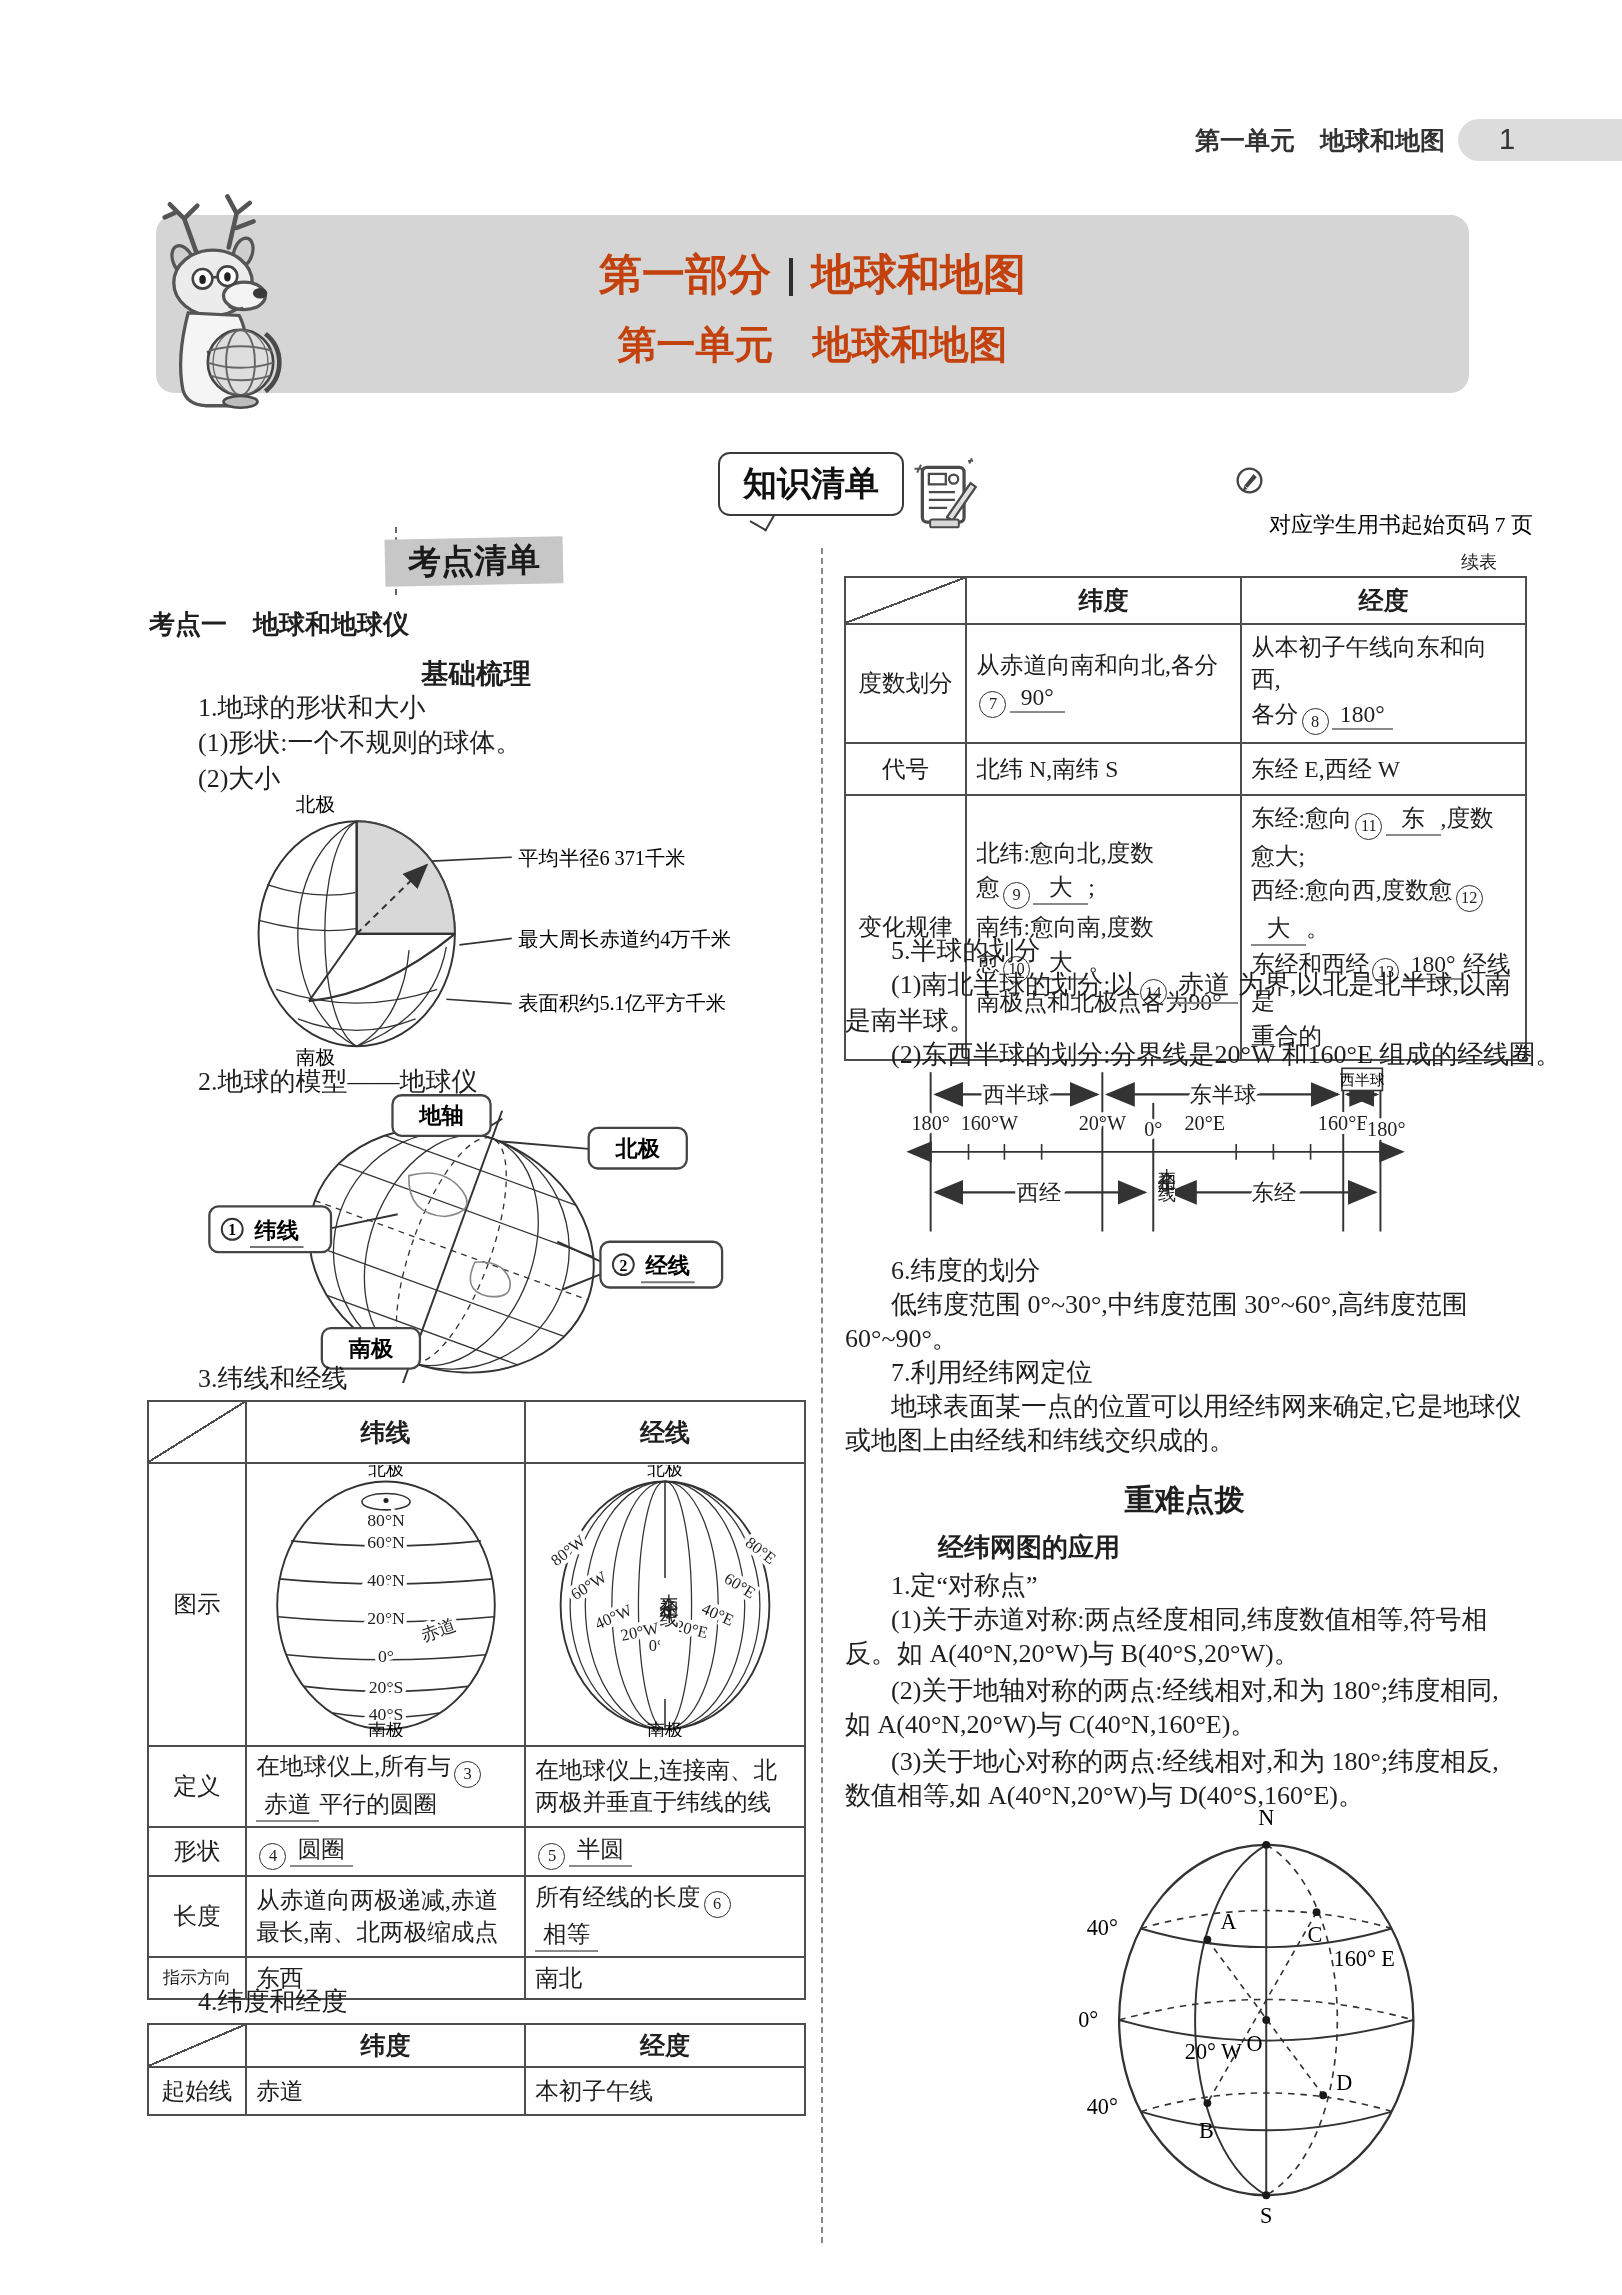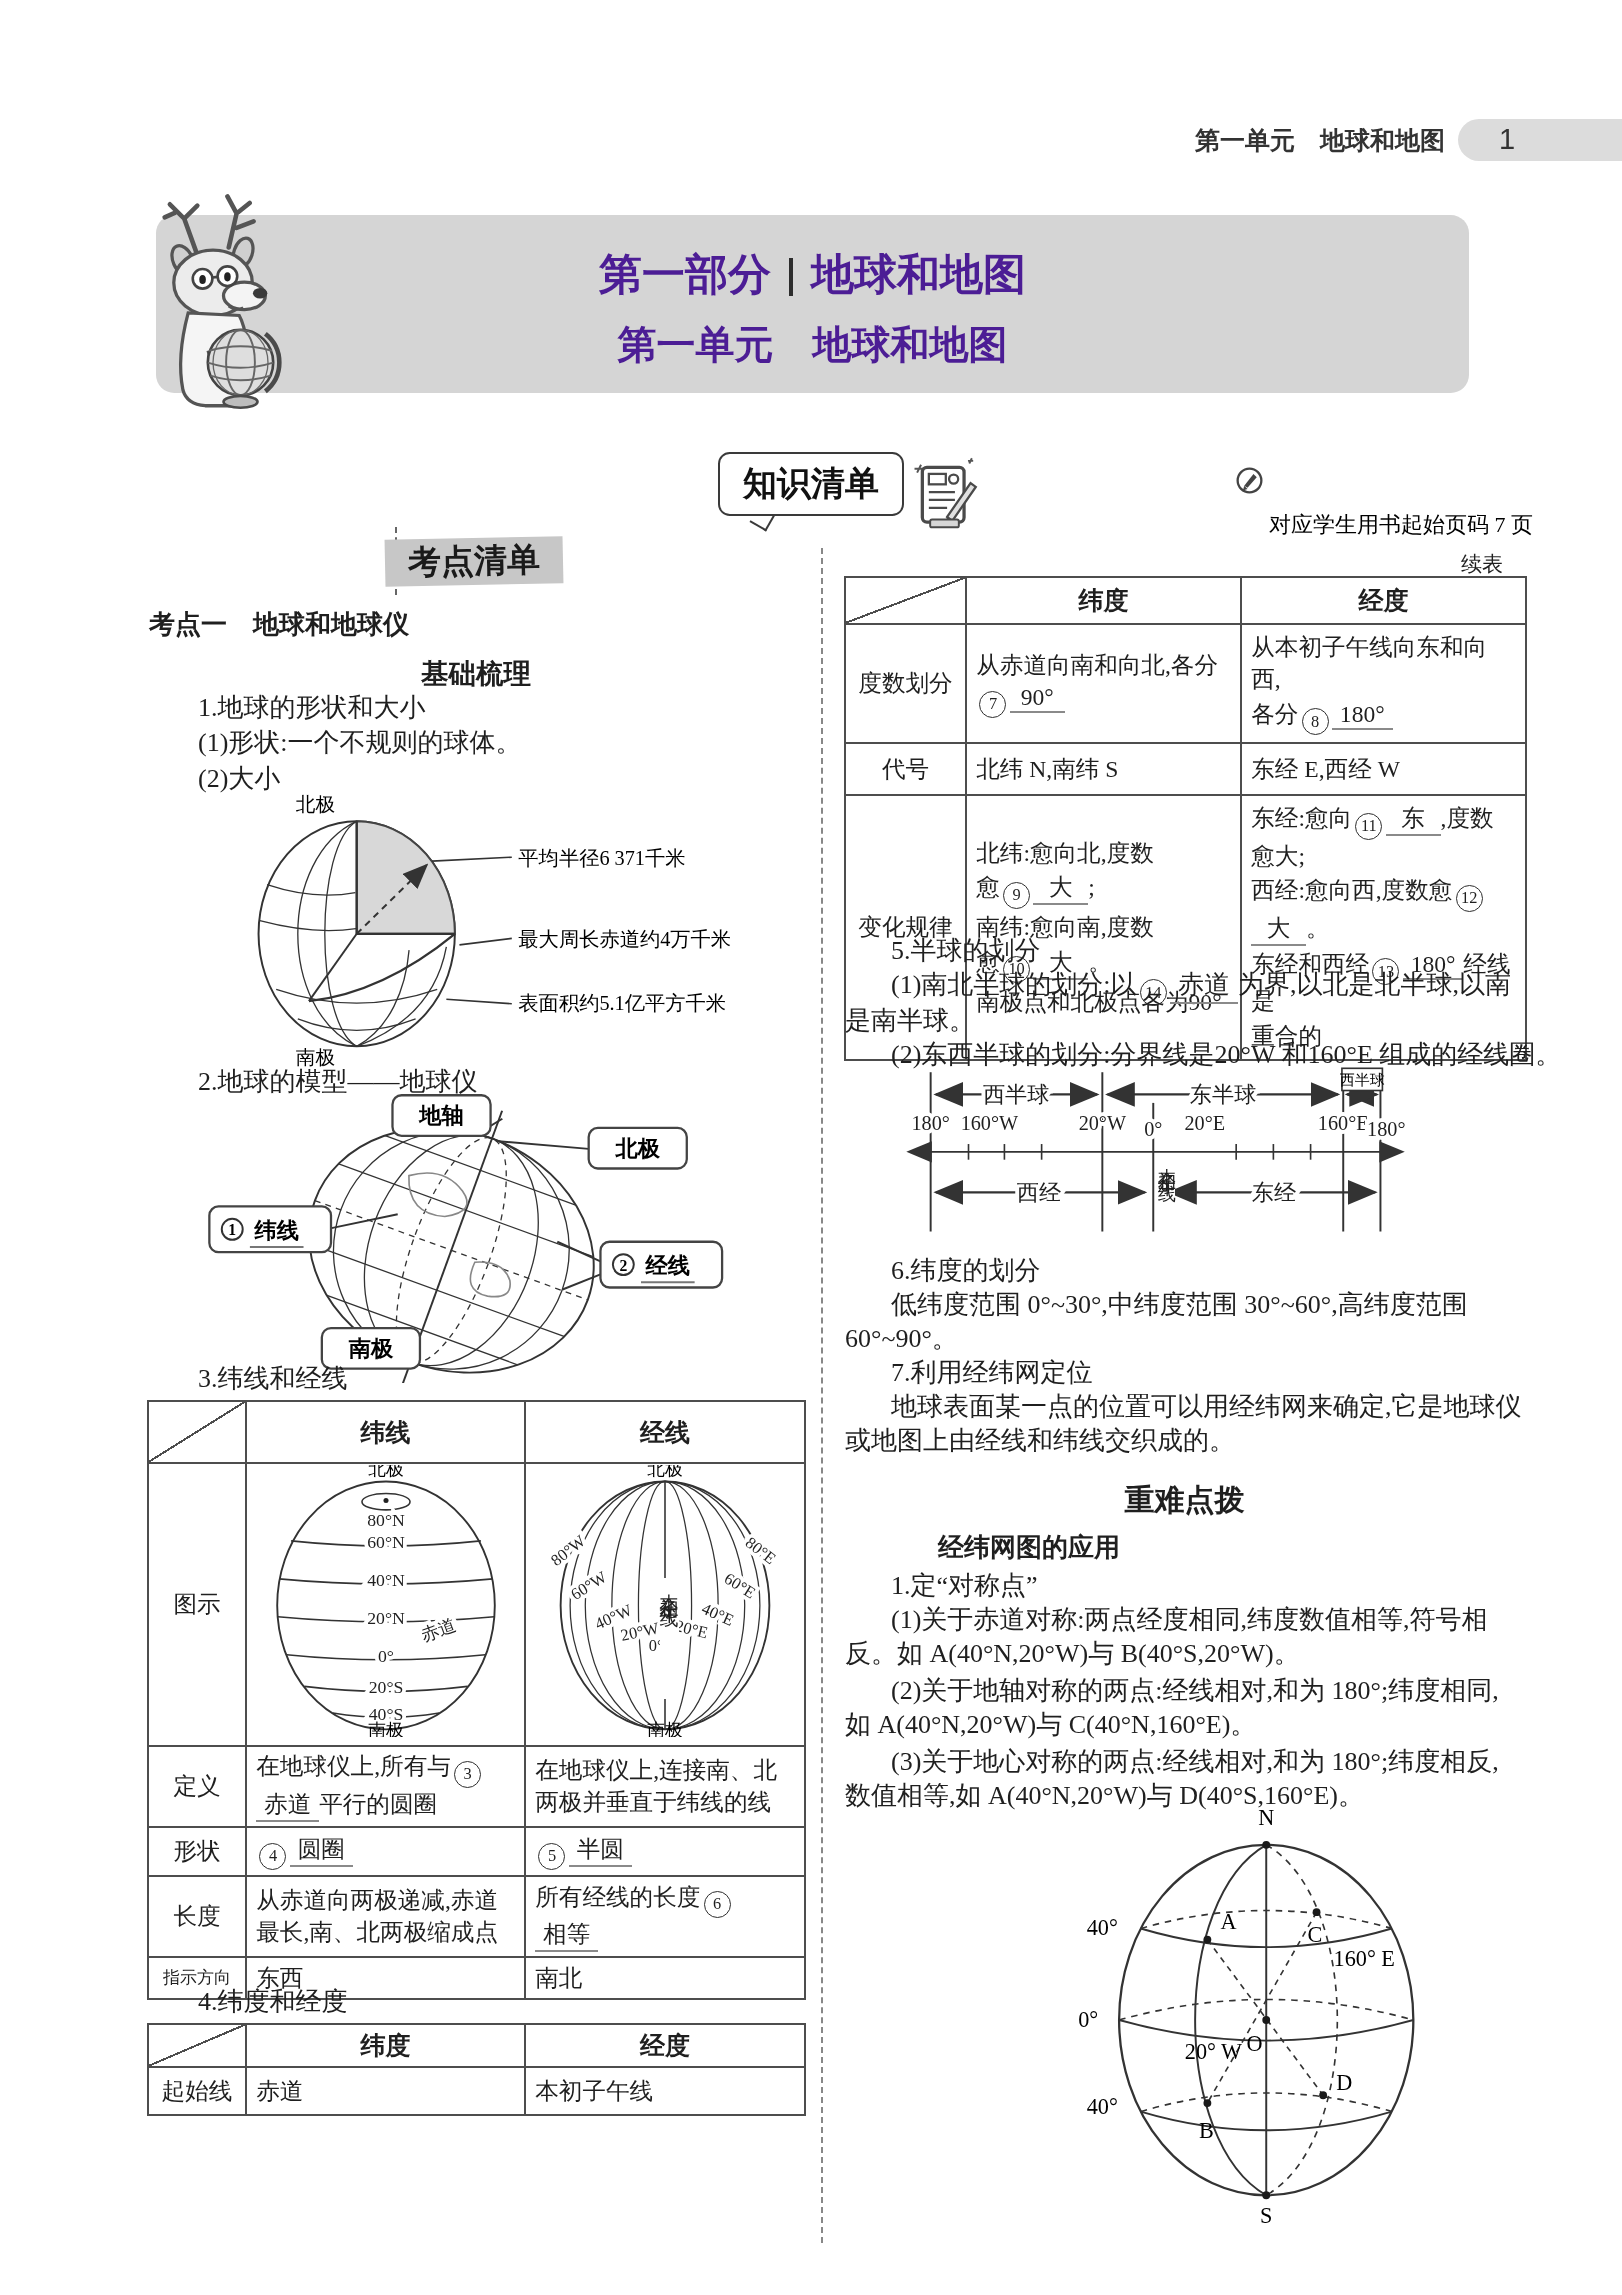--- a/index.html
+++ b/index.html
@@ -3,25 +3,25 @@
 <meta charset="utf-8">
 <style>
   html,body{margin:0;padding:0;}
   body{width:1623px;height:2295px;position:relative;background:#fff;
        font-family:"Liberation Serif","DejaVu Serif",serif;color:#1f1f1f;}
   .abs{position:absolute;}
   .sans{font-family:"Liberation Sans","DejaVu Sans",sans-serif;}
   .b{font-weight:bold;}
   .t40{font-size:26px;line-height:1.3;}
   .t34{font-size:22px;}
-  .t32{font-size:21px;}
+  .t32{font-size:18px;}
   .center{text-align:center;}
   
   .banner{left:156px;top:215px;width:1313px;height:178px;background:#d5d5d5;border-radius:18.3px;}
-  .banner-line{width:100%;text-align:center;color:#4c1d95;}
+  .banner-line{width:100%;text-align:center;color:#c2410c;}
   .vbar{display:inline-block;width:3.3px;height:38px;background:#2d2d2d;margin:0 18.3px;vertical-align:-6.5px;}
   
   .pill{left:1458px;top:119px;width:165px;height:42px;background:#dcdcdc;border-radius:23.6px 0 0 23.6px;}
   .pill span{position:absolute;left:41px;top:3.9px;font-size:29px;color:#333;}
   
   .bubble{left:718px;top:452px;width:182px;height:60px;border:2.6px solid #3a3a3a;border-radius:11.8px;
           display:flex;align-items:center;justify-content:center;background:#fff;z-index:2;}
   .bubble-tail{left:753px;top:509px;width:17px;height:17px;background:#fff;border-left:2.6px solid #3a3a3a;
           border-bottom:2.6px solid #3a3a3a;transform:rotate(-60deg);z-index:1;}
   

